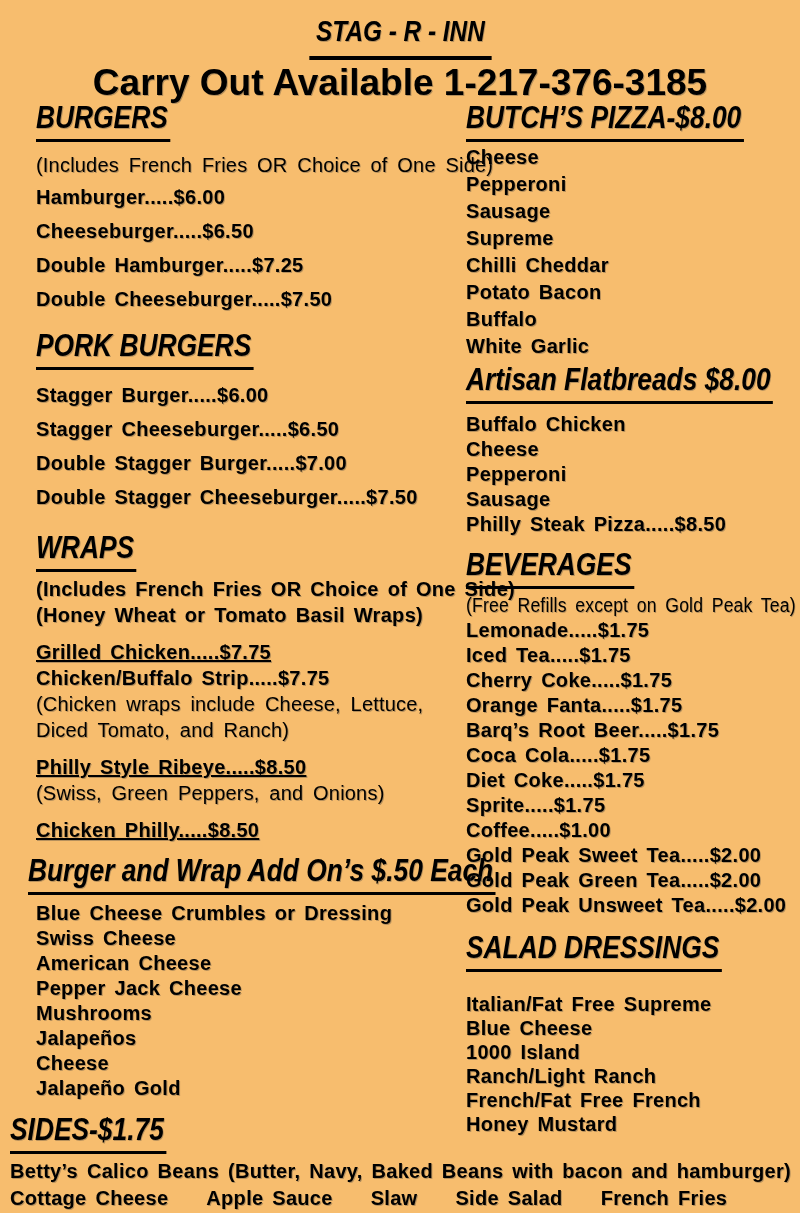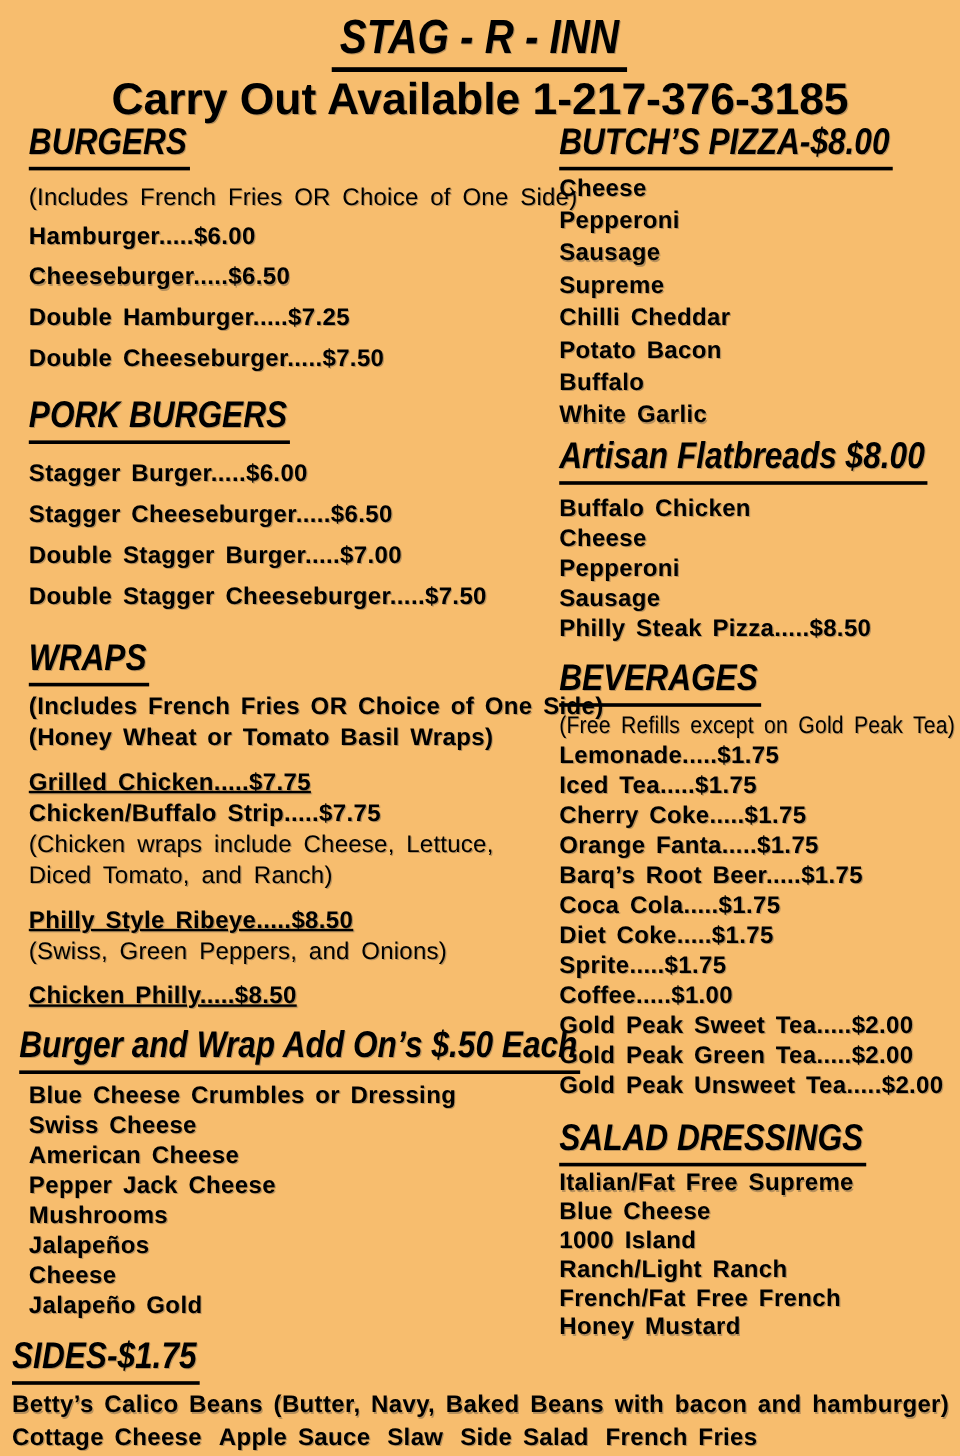--- a/index.html
+++ b/index.html
@@ -4,70 +4,70 @@
 <style>
   html,body{margin:0;padding:0;}
   body{
     width:800px;height:1213px;overflow:hidden;
     background:#f7bd6e;color:#000;
     font-family:"Liberation Sans", sans-serif;
     position:relative;
   }
   .page{position:absolute;inset:0;}
   .page-header{position:absolute;top:8px;left:0;width:100%;text-align:center;}
-  .title{margin:0;font-size:40px;line-height:46px;font-weight:bold;font-style:italic;}
+  .title{margin:0;font-size:29px;line-height:46px;font-weight:bold;font-style:italic;}
   .title-text{
     display:inline-block;transform:scaleX(0.84);transform-origin:50% 50%;
     border-bottom:4px solid #000;padding:0 8px 2px 8px;
     text-shadow:1px 1px 0 rgba(60,60,60,0.35);
   }
   .subtitle{
     font-size:37px;line-height:46px;font-weight:bold;
     text-shadow:1px 1px 0 rgba(60,60,60,0.35);
   }
   .col{position:absolute;top:100px;}
-  .col-left{left:24px;width:444px;}
+  .col-left{left:36px;width:444px;}
   .col-right{left:466px;width:334px;}
   .bottom{position:absolute;left:10px;top:1112px;width:786px;}
   .menu-section{margin:0;}
   .sec-header{margin:0 0 8px 0;font-size:31px;line-height:36px;font-weight:bold;font-style:italic;white-space:nowrap;}
   .hdr-text{
     display:inline-block;transform:scaleX(0.85);transform-origin:0 50%;
     border-bottom:3px solid #000;padding:0 3px 3px 0;
     text-shadow:1px 1px 0 rgba(60,60,60,0.35);
   }
   .row{
     font-size:20px;font-weight:bold;line-height:34px;
     letter-spacing:0.3px;word-spacing:3px;white-space:nowrap;
     text-shadow:1px 1px 0 rgba(60,60,60,0.35);
   }
   .row.note{font-weight:normal;word-spacing:4px;letter-spacing:0.2px;}
   .row.note-bold{font-weight:bold;}
   .row.wrapline{white-space:normal;}
   .row.gap{margin-top:12px;text-decoration:underline;}
-  .row.parts{display:flex;gap:14px;}
+  .row.parts{display:flex;gap:38px;}
   #section-burgers .row.note{line-height:30px;}
   #section-pork-burgers{margin-top:12px;}
   #section-wraps{margin-top:16px;}
   #section-wraps .sec-header{margin-bottom:4px;}
   #section-wraps .row{line-height:26px;}
   #section-wraps .row.gap{margin-top:11px;}
   #section-addons{margin-top:10px;}
   #section-addons .sec-header{margin-bottom:6px;margin-left:-8px;text-align:right;}
   #section-addons .row{line-height:25px;}
   #section-butchs-pizza .sec-header{margin-bottom:2px;}
   #section-butchs-pizza .row{line-height:27px;}
   #section-flatbreads{margin-top:2px;}
   #section-flatbreads .row{line-height:25px;}
   #section-beverages{margin-top:10px;}
   #section-beverages .sec-header{margin-bottom:4px;}
   #section-beverages .row{line-height:25px;}
   .col-right .row.note{transform:scaleX(0.88);transform-origin:0 50%;width:max-content;}
   #section-salad-dressings{margin-top:12px;}
-  #section-salad-dressings .sec-header{margin-bottom:2px;}
+  #section-salad-dressings .sec-header{margin-bottom:20px;}
   #section-salad-dressings .row{line-height:24px;}
   #section-sides .sec-header{margin-bottom:4px;}
   #section-sides .row{line-height:27px;}
 </style>
 </head>
 <body>
 
 <div class="page">
   <header class="page-header">
     <h1 class="title"><span class="title-text">STAG - R - INN</span></h1>

